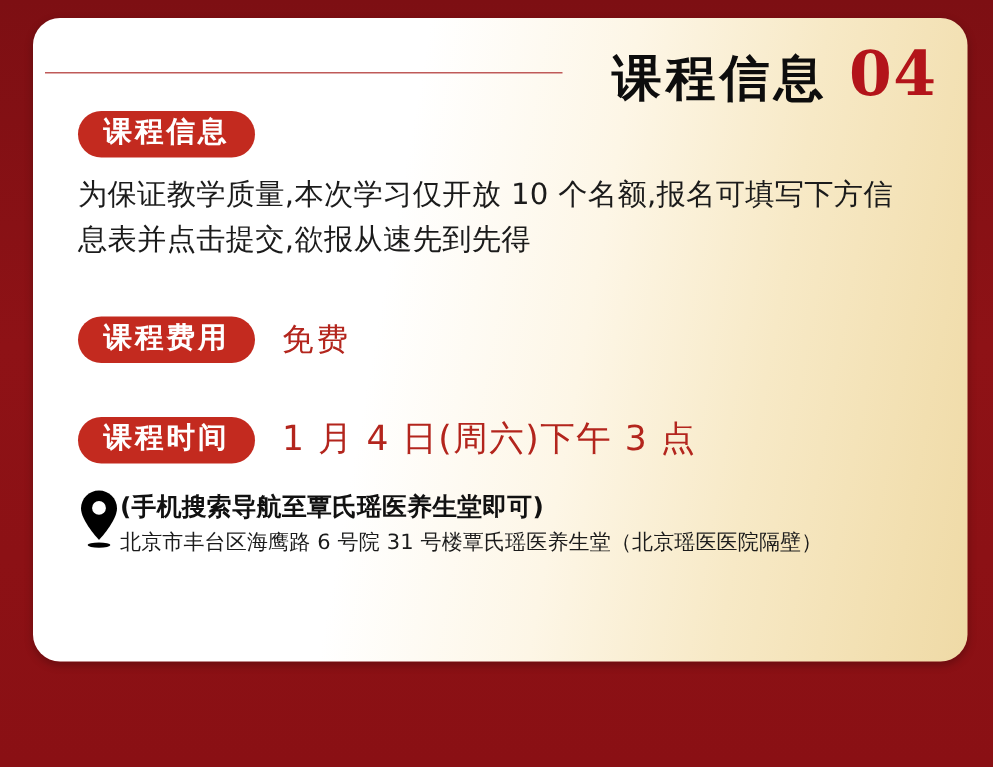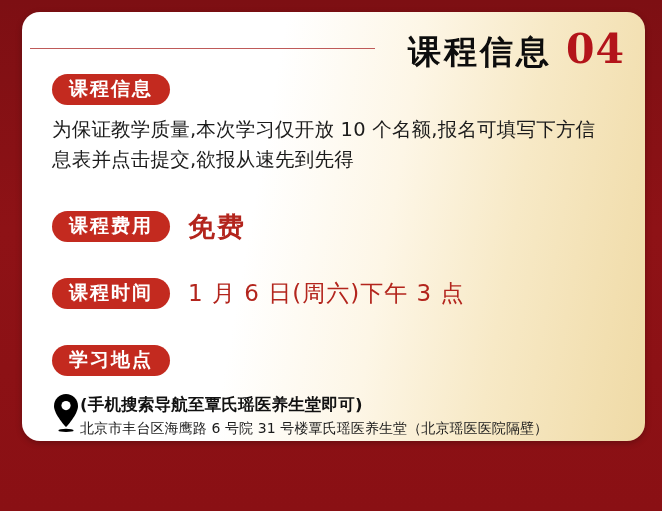--- a/index.html
+++ b/index.html
@@ -124,22 +124,22 @@
   }
 
   .info-row {
     display: flex;
     align-items: center;
     gap: 18px;
     margin-bottom: 13px;
     margin-top: 36px;
   }
   .info-value-fee {
-    font-size: 27px;
-    font-weight: bold;
+    font-size: 21px;
+    font-weight: normal;
     color: #b3251d;
     letter-spacing: 2px;
     line-height: 1;
   }
   .info-value-time {
     font-size: 23px;
     color: #b3251d;
     letter-spacing: 1px;
     line-height: 1;
   }
@@ -197,26 +197,23 @@
 
       <p id="intro-text">为保证教学质量,本次学习仅开放 10 个名额,报名可填写下方信息表并点击提交,欲报从速先到先得</p>
 
       <div class="info-row">
         <span class="pill">课程费用</span>
         <span class="info-value-fee">免费</span>
       </div>
 
       <div class="info-row">
         <span class="pill">课程时间</span>
-        <span class="info-value-time">1 月 6 日(周六)下午 3 点</span>
-      </div>
-
-      <div class="info-row" id="location-row">
-        <span class="pill">学习地点</span>
-      </div>
+        <span class="info-value-time">1 月 4 日(周六)下午 3 点</span>
+      </div>
+
 
       <div id="address-block">
         <span id="pin-icon">
           <svg width="28" height="42" viewBox="0 0 28 42" xmlns="http://www.w3.org/2000/svg">
             <path d="M14 1 C7.4 1 2 6.3 2 12.9 C2 21.4 14 34 14 34 C14 34 26 21.4 26 12.9 C26 6.3 20.6 1 14 1 Z" fill="#000000"></path>
             <circle cx="14" cy="12.6" r="4.6" fill="#ffffff"></circle>
             <ellipse cx="14" cy="37.4" rx="7.6" ry="1.7" fill="#000000"></ellipse>
           </svg>
         </span>
         <span id="address-lines">

